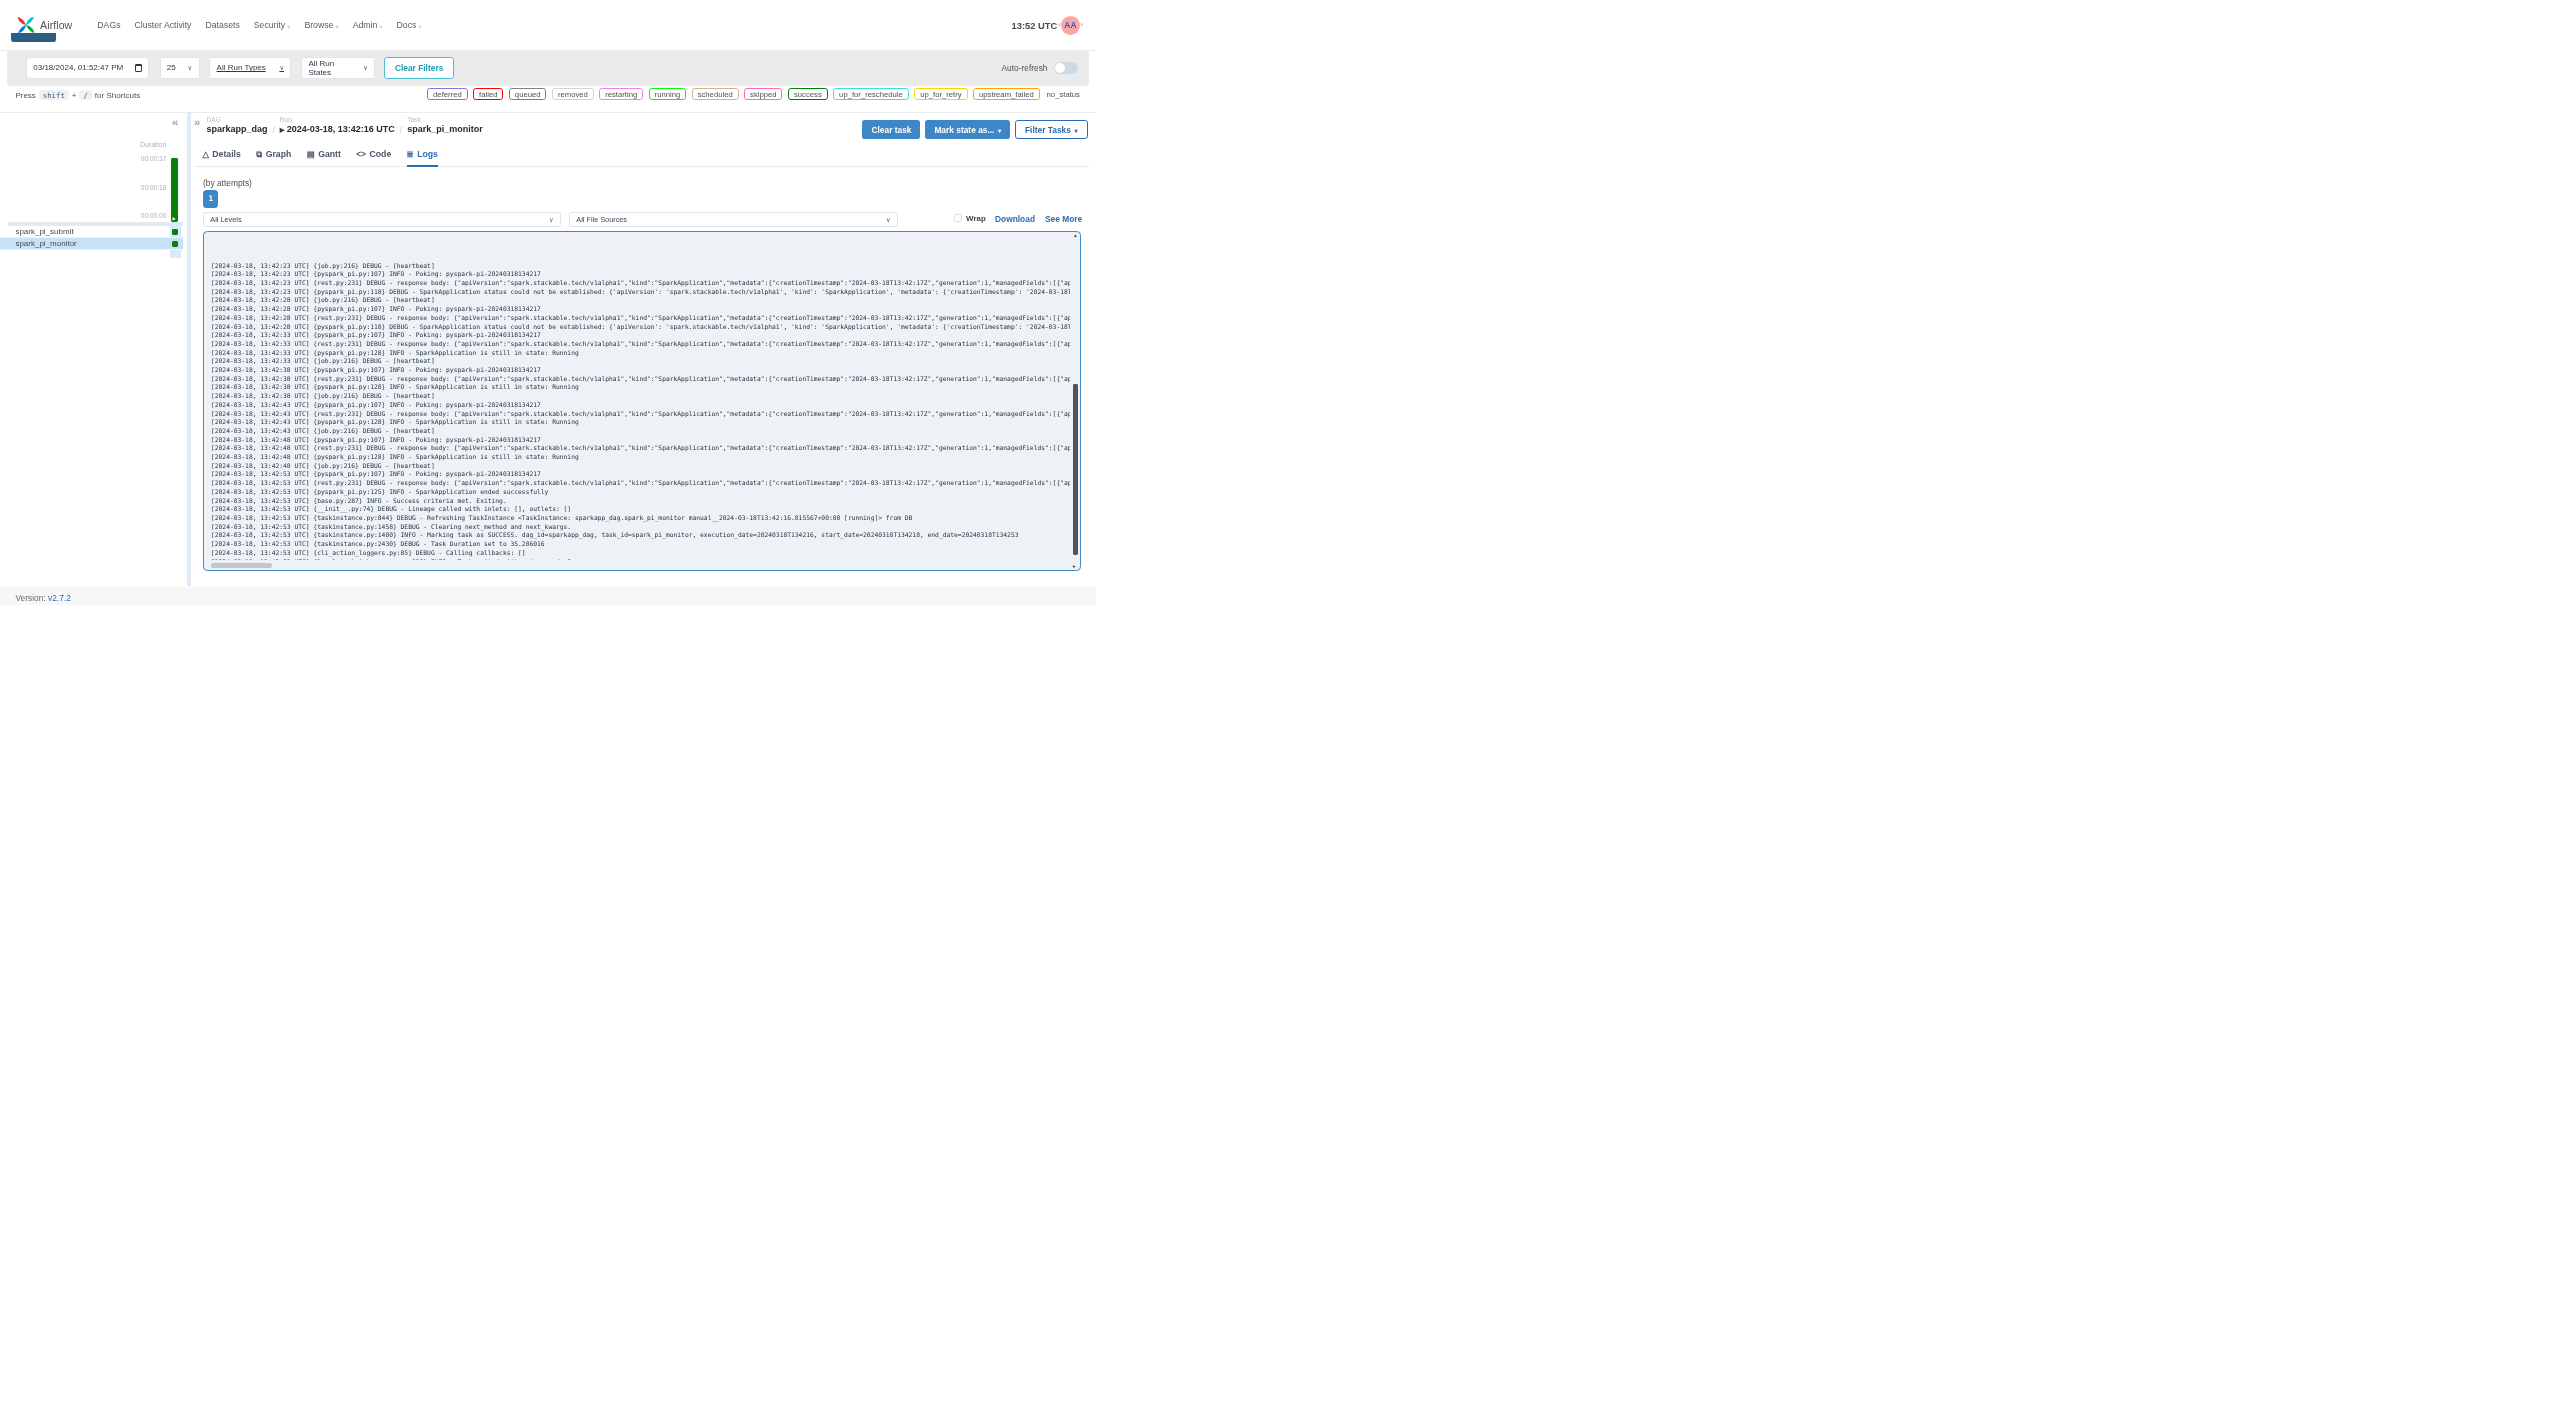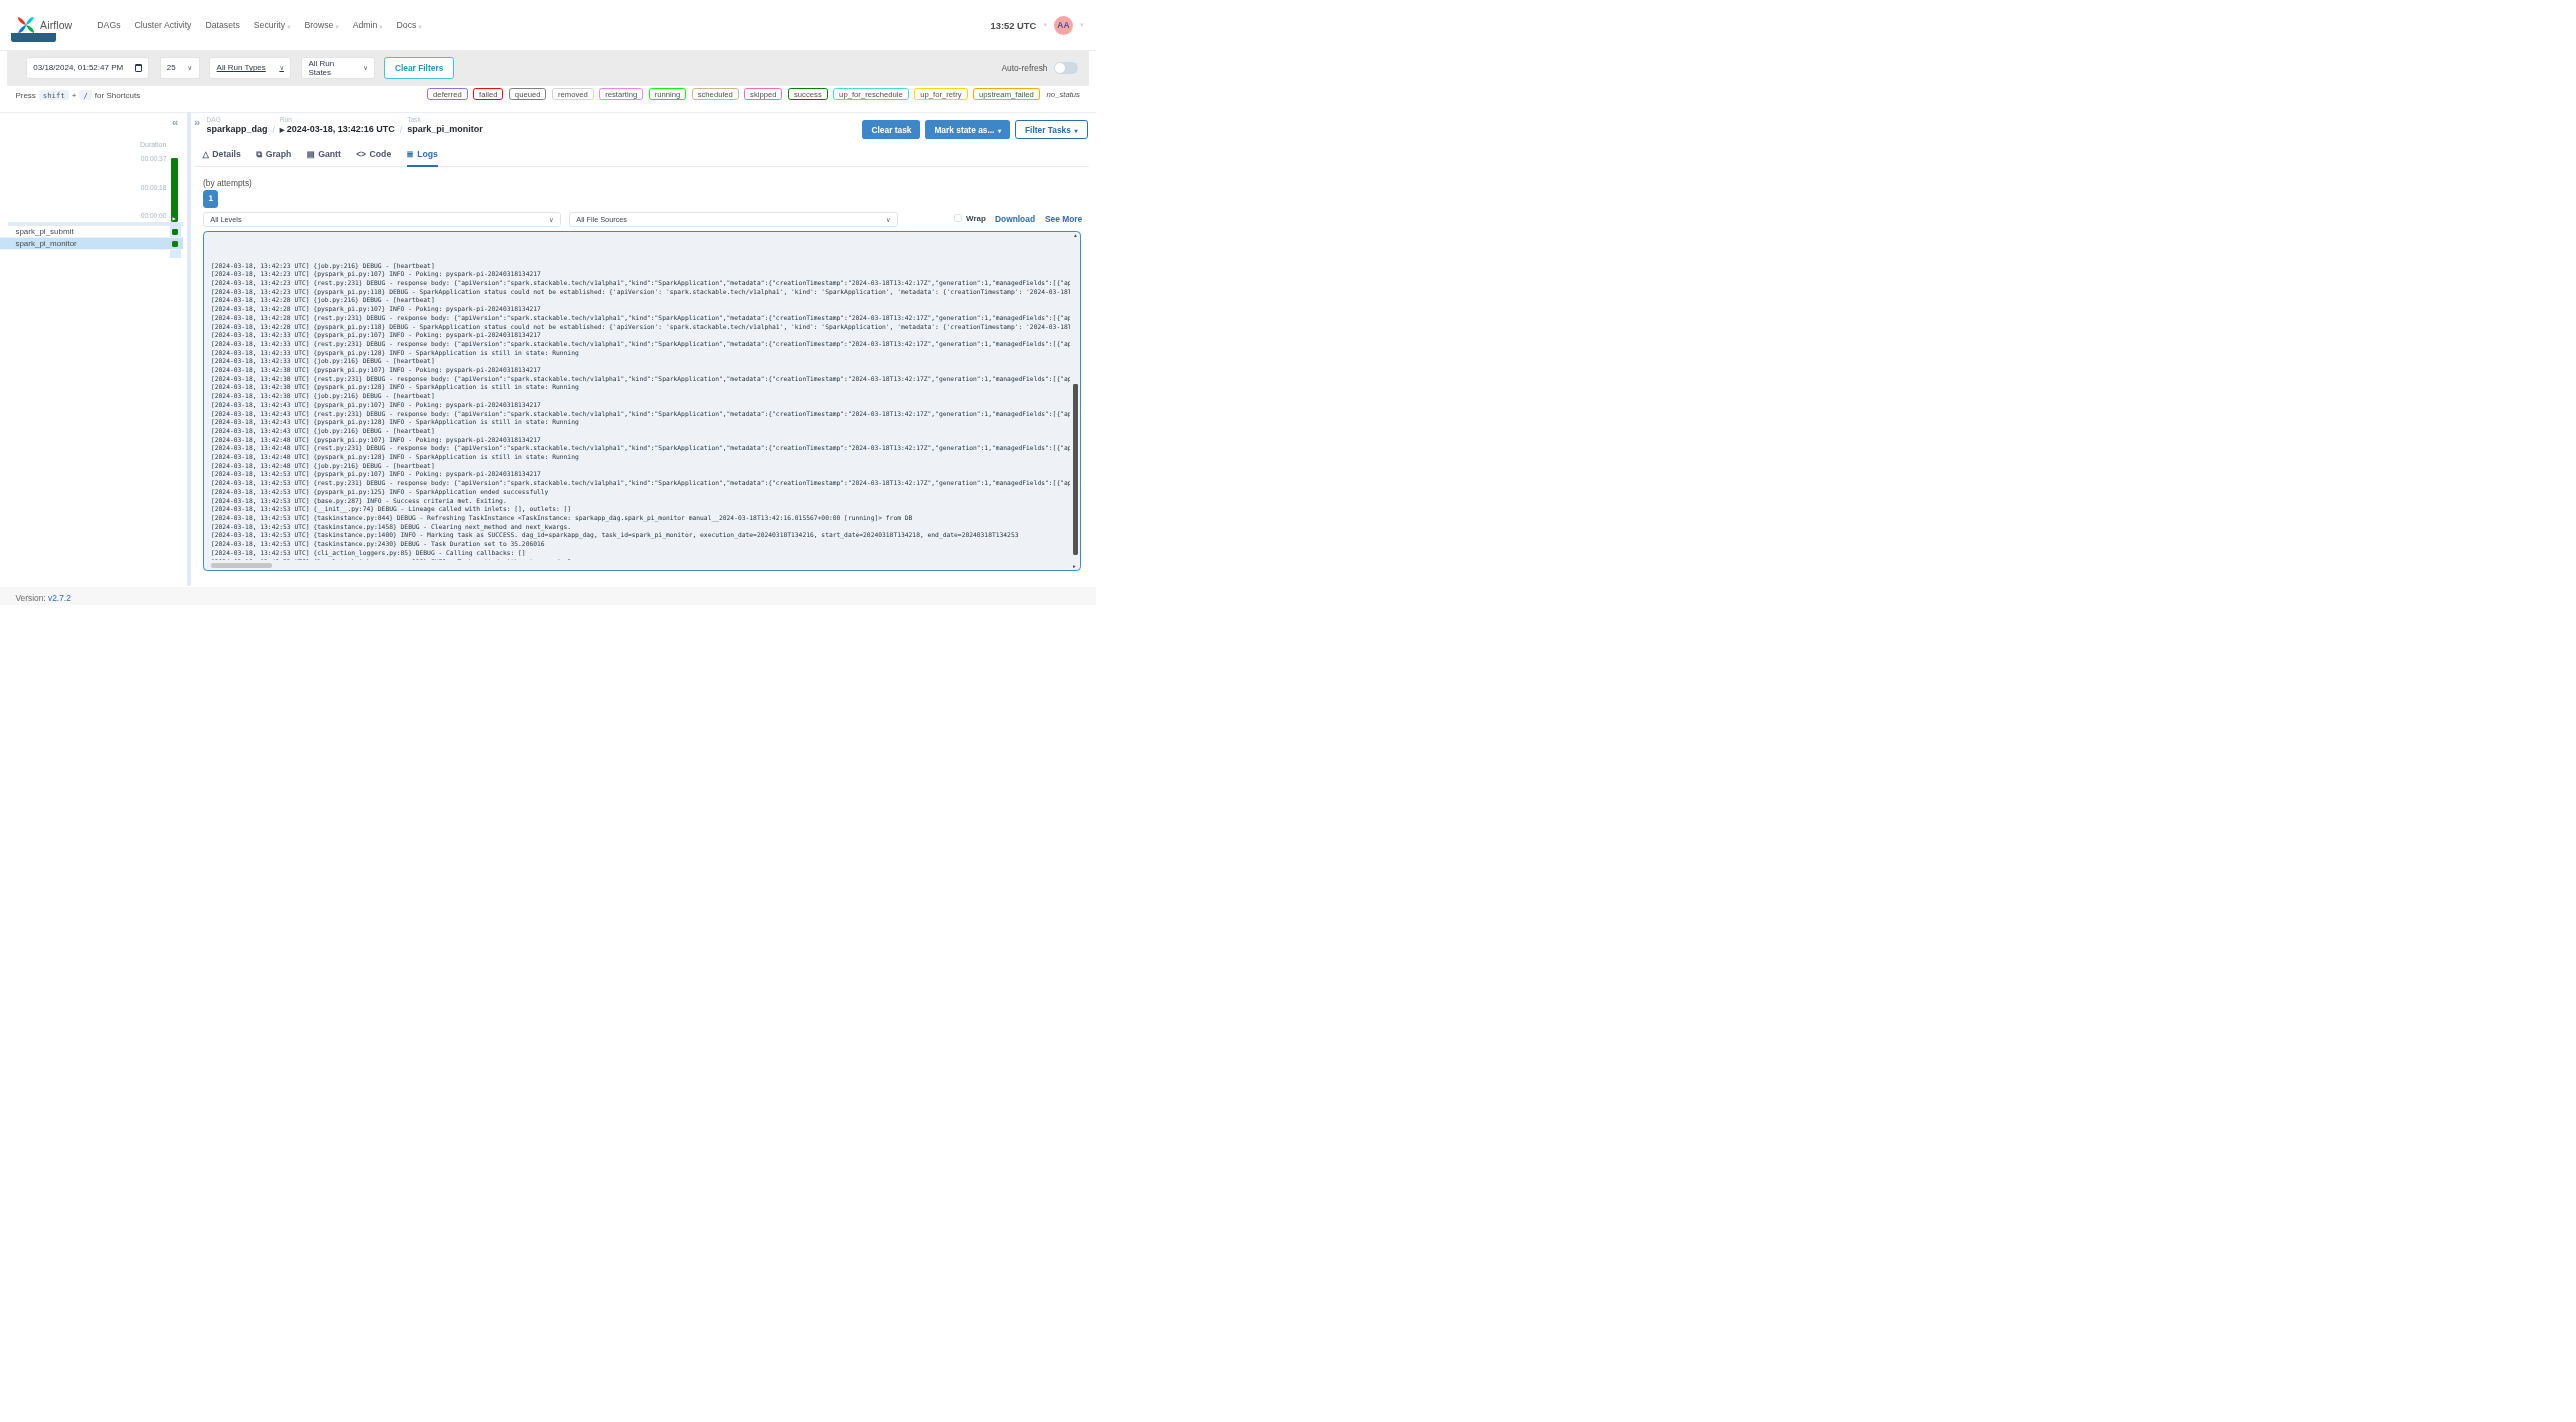--- a/index.html
+++ b/index.html
@@ -7,21 +7,21 @@
   #page { position:relative; width:1096px; height:605px; background:#fff; }
 
   
   #navbar { position:absolute; left:0; top:0; width:100%; height:51px; background:#fff; border-bottom:0.7px solid #ececec; display:flex; align-items:center; }
   .brand { display:flex; align-items:center; margin-left:14px; cursor:pointer; }
   .brand-name { font-size:10.5px; color:#51504f; margin-left:2.1px; letter-spacing:0.1px; }
   #nav-links { display:flex; align-items:center; margin-left:25px; gap:14px; }
   .nav-link { font-size:8.7px; color:#5b5b5b; text-decoration:none; display:flex; align-items:center; gap:2.1px; cursor:pointer; }
   .nav-caret { display:none; color:#d9c6d9; font-size:6.3px; transform:translateY(0.7px); }
   .nav-caret.show { display:inline-block; }
-  #nav-right { margin-left:auto; display:flex; align-items:center; margin-right:12.6px; gap:7px; }
+  #nav-right { margin-left:auto; display:flex; align-items:center; margin-right:12.6px; gap:0; }
   .clock { font-size:9.4px; font-weight:bold; color:#4a4a4a; cursor:pointer; }
   .clock-caret, .avatar-caret { color:#dccddc; font-size:7px; cursor:pointer; }
   .avatar { width:19px; height:19px; border-radius:50%; background:#fca5a5; color:#2360c2; font-weight:bold; font-size:8.4px; display:flex; align-items:center; justify-content:center; cursor:pointer; }
 
   #partial-tab { position:absolute; left:10.5px; top:33px; width:45px; height:9px; background:#2d5d80; border-radius:0 0 2.8px 2.8px; }
 
   
   #filterbar { position:absolute; left:7px; top:50px; width:1082px; height:36px; background:#ebebeb; border-radius:2.1px; display:flex; align-items:center; }
   .fld { background:#fff; border:0.7px solid #e3e3e3; border-radius:2.8px; height:22.4px; display:flex; align-items:center; font-size:8px; color:#2d3748; padding:0 6.3px; }
   #date-input { width:123px; margin-left:19px; justify-content:space-between; cursor:text; }
@@ -35,21 +35,21 @@
   #auto-refresh { margin-left:auto; margin-right:11.2px; display:flex; align-items:center; gap:6.3px; }
   #auto-refresh .ar-label { font-size:8.4px; color:#51504f; }
   .toggle { width:24px; height:12.6px; border-radius:6.3px; background:#cfd9e2; position:relative; cursor:pointer; }
   .toggle .knob { position:absolute; left:1.4px; top:1.4px; width:9.8px; height:9.8px; border-radius:50%; background:#fff; }
 
   
   #shortcuts { position:absolute; left:15.4px; top:90px; font-size:8px; color:#51504f; display:flex; align-items:center; gap:2.8px; }
   .kbd { background:#edf2f7; border-radius:2.8px; padding:0.7px 4.2px; font-family:"DejaVu Sans Mono",monospace; font-size:7.3px; color:#4a5568; }
   #legend { position:absolute; right:14.7px; top:88px; display:flex; align-items:center; gap:5.6px; }
   .badge { border:1px solid transparent; background:#fff; border-radius:2.8px; padding:0.7px 4.9px; font-size:7.7px; color:#51504f; cursor:pointer; white-space:nowrap; }
-  .badge.boxless { border:none; background:transparent; padding:0.7px 1.4px; cursor:default;font-style:italic; }
+  .badge.boxless { border:none; background:transparent; padding:0.7px 1.4px; cursor:default; }
   #rule { position:absolute; left:0; top:112px; width:100%; height:0.7px; background:#e7edf2; }
 
   
   #sidebar { position:absolute; left:0; top:112px; width:186px; height:474px; }
   #collapse-btn { position:absolute; left:172px; top:4.2px; font-size:11.2px; font-weight:bold; color:#8fa3b1; cursor:pointer; }
   #duration-label { position:absolute; right:19.6px; top:29px; font-size:7px; color:#a8b6c0; }
   .tick { position:absolute; right:19.6px; font-size:6.6px; color:#a8b6c0; }
   #tick-0 { top:43px; } #tick-1 { top:72px; } #tick-2 { top:100px; }
   #run-bar { position:absolute; left:171px; top:46px; width:7px; height:64px; background:#0a7e0a; border-radius:1.4px; cursor:pointer; }
   #run-bar .play { position:absolute; left:1.4px; bottom:0.7px; color:#fff; font-size:4.2px; }

